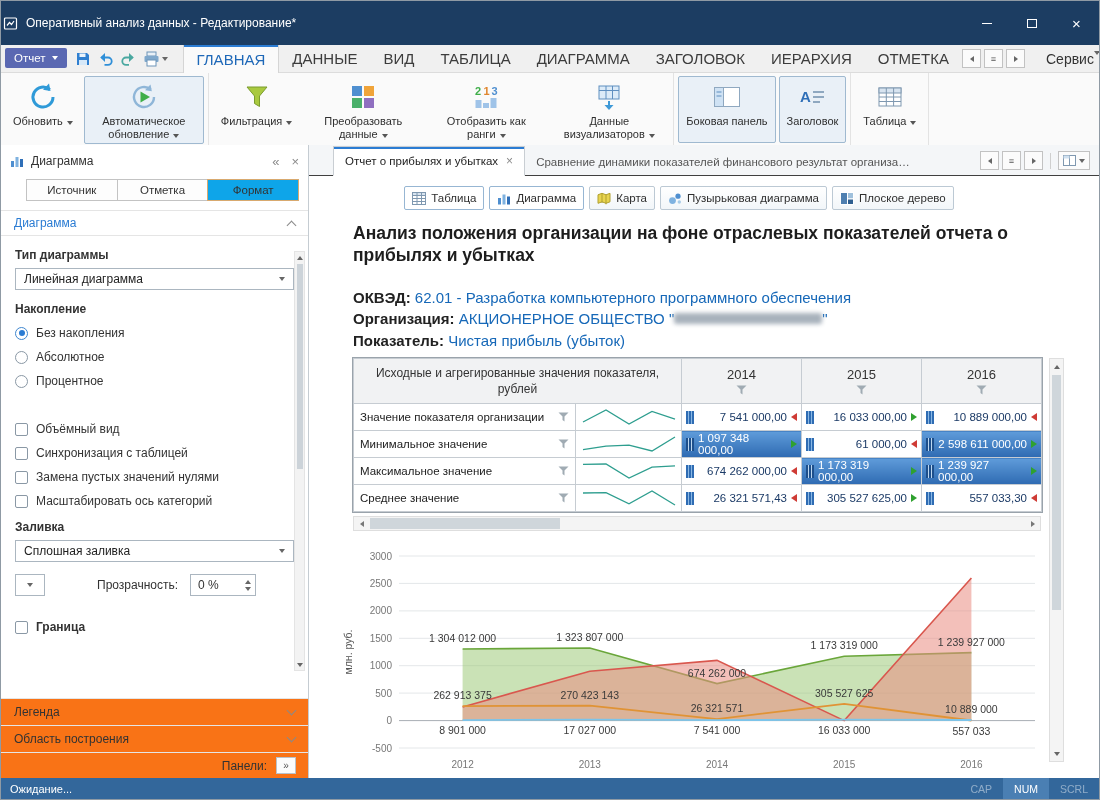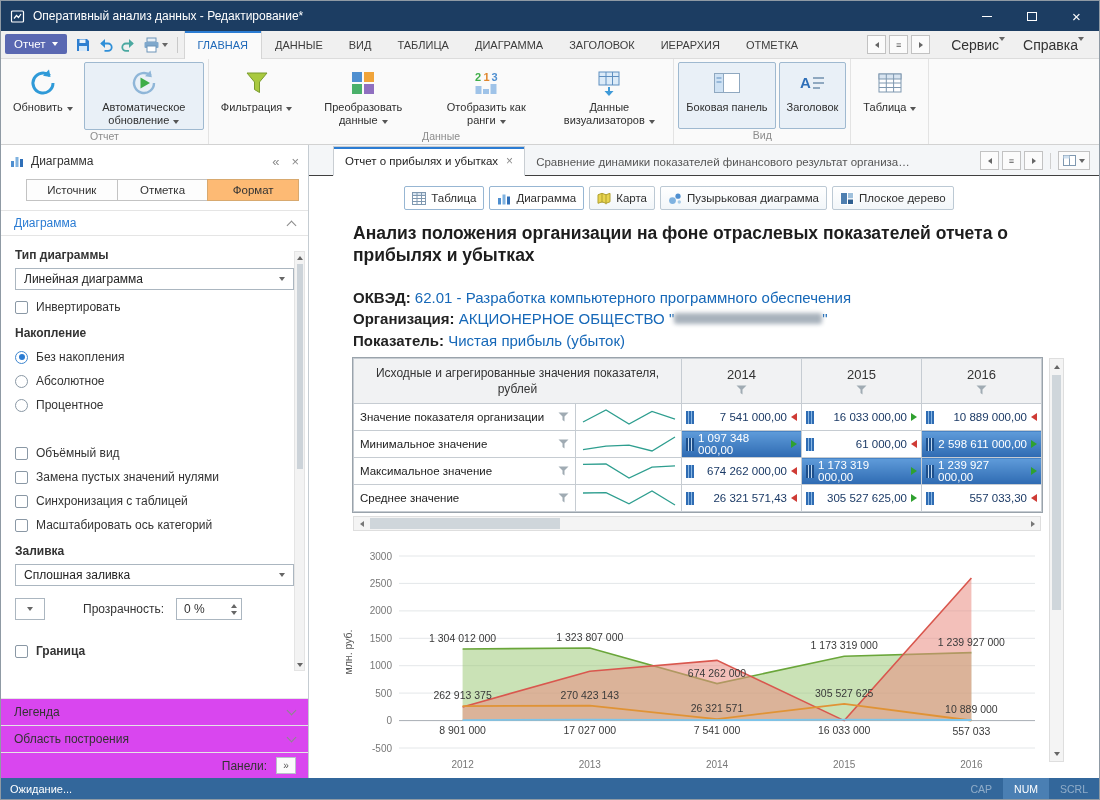--- a/index.html
+++ b/index.html
@@ -1,34 +1,34 @@
 <!DOCTYPE html>
 <html><head>
 <meta charset="utf-8">
 <style>
 *{margin:0;padding:0;box-sizing:border-box;}
 html,body{width:1100px;height:800px;}
 body{font-family:"Liberation Sans","DejaVu Sans",sans-serif;background:#fff;-webkit-font-smoothing:antialiased;}
 .window{width:1100px;height:800px;position:relative;overflow:hidden;background:#fff;border:1px solid #8f9aa4;}
 
-.titlebar{height:30px;background:#1c3d62;display:flex;align-items:center;padding-left:9px;color:#fff;}
+.titlebar{height:44px;background:#1c3d62;display:flex;align-items:center;padding-left:2px;color:#fff;}
 .titlebar .title-text{font-size:12px;margin-left:8px;}
 .win-controls{margin-left:auto;display:flex;height:100%;}
 .win-btn{width:45px;display:flex;align-items:center;justify-content:center;color:#fff;cursor:default;}
 .min-glyph{width:10px;height:1px;background:#fff;display:block;}
 .max-glyph{width:10px;height:9px;border:1px solid #fff;display:block;}
 .close-glyph{font-size:15px;line-height:1;}
 
 .tabrow{height:28px;background:#f0f0f0;display:flex;align-items:stretch;border-bottom:1px solid #dcdcdc;position:relative;}
 .report-btn{margin:3px 2px 4px 4px;background:#5a68b2;color:#fff;border:none;border-radius:2px;font-size:11.5px;padding:0 9px;display:flex;align-items:center;gap:6px;font-family:inherit;}
 .qa-icons{display:flex;align-items:center;gap:1px;padding:0 3px;}
 .qa-btn{height:21px;min-width:22px;display:flex;align-items:center;justify-content:center;gap:2px;border-radius:2px;padding:0 2px;}
 .qa-sep{width:1px;height:16px;background:#c9c9c9;margin:0 4px;align-self:center;}
 .rtabs{display:flex;align-items:stretch;margin-left:2px;}
-.rtab{display:flex;align-items:center;padding:8px 13px;font-size:11px;color:#3c3c3c;position:relative;}
+.rtab{display:flex;align-items:center;padding:8px 13px;font-size:15px;color:#3c3c3c;position:relative;}
 .rtab.active{background:#fafafa;color:#1e68b8;border-left:1px solid #d5d5d5;border-right:1px solid #d5d5d5;box-shadow:inset 0 2px 0 #2b7cd3;margin-bottom:-1px;z-index:2;}
 .tab-nav{display:flex;align-items:center;gap:3px;margin-left:auto;}
 .navsq{width:19px;height:19px;border:1px solid #c2c2c2;background:#fbfbfb;display:flex;align-items:center;justify-content:center;font-size:9px;color:#555;}
 .menu-right{display:flex;align-items:center;margin:0 6px 0 12px;}
 .menu-item{font-size:14px;color:#333;padding:4px 9px;display:flex;gap:0;align-items:flex-start;}
 .caret{width:0;height:0;border-left:3.5px solid transparent;border-right:3.5px solid transparent;border-top:4px solid #666;display:inline-block;flex:none;}
 .caret.cu{border-top:none;border-bottom:4px solid #666;}
 .report-btn .caret{border-top-color:#fff;}
 
 .ribbon{height:86px;background:#fafafa;border-bottom:1px solid #d2d2d2;display:flex;}
@@ -43,48 +43,48 @@
 
 .main{position:absolute;top:144px;left:0;right:0;bottom:21px;display:flex;}
 
 .sidebar{width:308px;min-width:308px;border-right:1px solid #c5ccd2;background:#fff;position:relative;font-size:12px;color:#333;}
 .panel-head{height:26px;display:flex;align-items:center;padding:0 9px;margin-top:3px;}
 .panel-head .pt{margin-left:7px;}
 .panel-tools{margin-left:auto;display:flex;gap:12px;color:#8a8a8a;font-size:13px;align-items:center;}
 .sb-tabs{display:flex;padding:5px 9px 9px;}
 .sb-tab{flex:1;height:22px;border:1px solid #c3c3c3;background:#fdfdfd;display:flex;align-items:center;justify-content:center;font-size:11.5px;color:#333;margin-left:-1px;}
 .sb-tab:first-child{margin-left:16px;}
-.sb-tab.active{background:#fdba74;border-color:#d8a96f;z-index:1;}
+.sb-tab.active{background:#0ea5e9;border-color:#d8a96f;z-index:1;}
 .accordion{border-top:1px solid #e5e5e5;border-bottom:1px solid #e5e5e5;height:26px;display:flex;align-items:center;padding:0 13px;color:#2b7cd3;}
 .chev{width:7px;height:7px;border-left:1.5px solid #8a8a8a;border-bottom:1.5px solid #8a8a8a;display:inline-block;flex:none;}
 .chev.up{transform:rotate(135deg);margin-top:4px;}
 .chev.down{transform:rotate(-45deg);margin-bottom:3px;}
 .accordion .chev{margin-left:auto;}
 .sb-body{padding:10px 14px 0;}
 .sb-label{font-weight:bold;margin:12px 0 6px;color:#333;}
 .select{height:22px;border:1px solid #abb6c0;background:#fff;display:flex;align-items:center;padding:0 8px;color:#222;}
 .select .caret{margin-left:auto;}
 .check-row,.radio-row{display:flex;align-items:center;gap:8px;margin:10px 0;}
 .cb{width:13px;height:13px;border:1px solid #8a98a5;background:#fff;border-radius:2px;flex:none;}
 .rb{width:13px;height:13px;border:1px solid #8a98a5;background:#fff;border-radius:50%;flex:none;position:relative;}
 .rb.sel{border-color:#3f87cf;}
 .rb.sel::after{content:"";position:absolute;inset:2.5px;background:#2b7cd3;border-radius:50%;}
 .spacer12{height:14px;}
 .trans-row{display:flex;align-items:center;margin-top:12px;}
 .mini-drop{width:30px;height:22px;border:1px solid #abb6c0;background:#fff;display:flex;align-items:center;justify-content:center;}
-.trans-row .tl{margin-left:38px;}
+.trans-row .tl{margin-left:52px;}
 .spin{width:66px;height:22px;border:1px solid #abb6c0;display:flex;align-items:center;padding:0 4px 0 7px;margin-left:12px;background:#fff;}
 .spin-btns{margin-left:auto;display:flex;flex-direction:column;gap:3px;}
 .spin-btns .caret{border-left-width:3px;border-right-width:3px;}
 .sb-scroll{position:absolute;right:3px;top:106px;width:11px;height:420px;background:#f3f3f3;border:1px solid #e4e4e4;}
 .sbs-btn{height:11px;display:flex;align-items:center;justify-content:center;width:100%;}
 .sbs-btn .caret{border-left-width:3px;border-right-width:3px;border-top-width:4px;}
 .sbs-btn.down{position:absolute;bottom:0;}
 .sbs-thumb{position:absolute;top:12px;left:1.5px;width:6px;height:205px;background:#ccd3d9;}
-.sb-bottom{position:absolute;left:0;right:0;bottom:0;background:#d946ef;}
+.sb-bottom{position:absolute;left:0;right:0;bottom:0;background:#f97316;}
 .sb-section{height:27px;border-top:1px solid #e5e5e5;display:flex;align-items:center;padding:0 13px;color:#333;}
 .sb-section .chev{margin-left:auto;}
 .panels-row{height:26px;border-top:1px solid #e5e5e5;display:flex;align-items:center;justify-content:flex-end;gap:9px;padding:0 12px;color:#333;}
 .panels-btn{width:20px;height:17px;border:1px solid #b9c2ca;background:#fbfbfb;display:flex;align-items:center;justify-content:center;font-size:10px;color:#555;}
 
 .content{flex:1;position:relative;background:#fff;overflow:hidden;}
 .doc-tabbar{height:31px;background:#f4f6f8;border-bottom:1px solid #404040;display:flex;align-items:flex-end;padding-left:24px;}
 .dtab{height:26px;display:flex;align-items:center;gap:8px;padding:0 11px;font-size:11.5px;color:#555;max-width:400px;}
 .dtab .dlbl{white-space:nowrap;overflow:hidden;text-overflow:ellipsis;}
 .dtab.active{background:#fff;border:1px solid #c9ced3;border-bottom:1px solid #fff;box-shadow:inset 0 2px 0 #2b7cd3;color:#222;height:30px;margin-bottom:-1px;z-index:2;}
@@ -409,24 +409,20 @@
       <div class="accordion">
         <span>Диаграмма</span>
         <span class="chev up"></span>
       </div>
       <div class="sb-body">
         <div class="sb-label" style="margin-top:2px;">Тип диаграммы</div>
         <div class="select">
           <span>Линейная диаграмма</span>
           <span class="caret"></span>
         </div>
-        <div class="check-row">
-          <span class="cb"></span>
-          <span>Инвертировать</span>
-        </div>
         <div class="sb-label">Накопление</div>
         <div id="stacking-radios">
             <div class="radio-row">
               <span class="rb sel"></span>
               <span>Без накопления</span>
             </div>
             <div class="radio-row">
               <span class="rb"></span>
               <span>Абсолютное</span>
             </div>
@@ -436,25 +432,25 @@
             </div>
           </div>
         <div class="spacer12"></div>
         <div id="format-checkboxes">
             <div class="check-row">
               <span class="cb"></span>
               <span>Объёмный вид</span>
             </div>
             <div class="check-row">
               <span class="cb"></span>
-              <span>Замена пустых значений нулями</span>
+              <span>Синхронизация с таблицей</span>
             </div>
             <div class="check-row">
               <span class="cb"></span>
-              <span>Синхронизация с таблицей</span>
+              <span>Замена пустых значений нулями</span>
             </div>
             <div class="check-row">
               <span class="cb"></span>
               <span>Масштабировать ось категорий</span>
             </div>
           </div>
         <div class="sb-label">Заливка</div>
         <div class="select">
           <span>Сплошная заливка</span>
           <span class="caret"></span>

